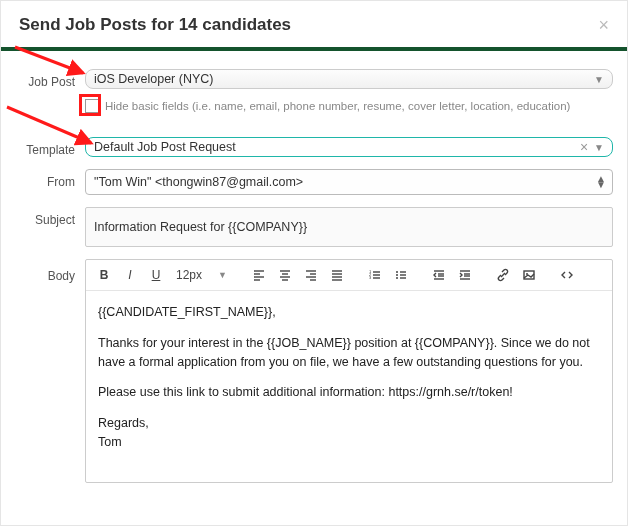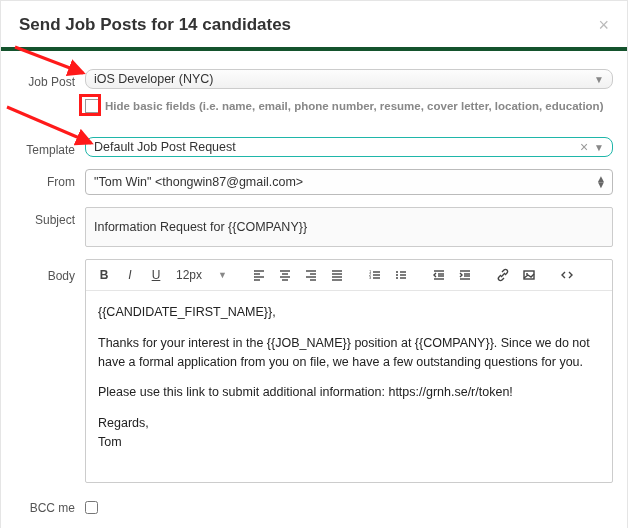--- a/index.html
+++ b/index.html
@@ -106,21 +106,20 @@
     justify-content: space-between;
     cursor: pointer;
   }
   .from-arrows { font-size: 10px; color: #666; letter-spacing: -2px; line-height: 0.6; display: flex; flex-direction: column;}
   .checkbox-row {
     display: flex;
     align-items: center;
     margin-top: 10px;
     margin-left: 0px;
     position: relative;
-    font-weight: bold;
   }
   .checkbox-box {
     width: 14px;
     height: 14px;
     border: 1px solid #999;
     margin-right: 6px;
     cursor: pointer;
     background: #fff;
     display:inline-block;
   }
@@ -381,26 +380,20 @@
           <div class="editor-body">
             <p>{{CANDIDATE_FIRST_NAME}},</p>
             <p>Thanks for your interest in the {{JOB_NAME}} position at {{COMPANY}}. Since we do not have a formal application from you on file, we have a few outstanding questions for you.</p>
             <p>Please use this link to submit additional information: https://grnh.se/r/token!</p>
             <p style="margin-bottom:0;"><span>Regards,</span><br><span>Tom</span></p>
           </div>
         </div>
       </div>
     </div>
 
-    <div class="row" style="margin-top:18px;">
-      <div class="label-col" style="padding-top:0;">BCC me</div>
-      <div class="field-col bcc-check">
-        <input type="checkbox" style="">
-      </div>
-    </div>
 
   </div>
 
   <div class="footer">
     
     
   </div>
 
 </div>
 

